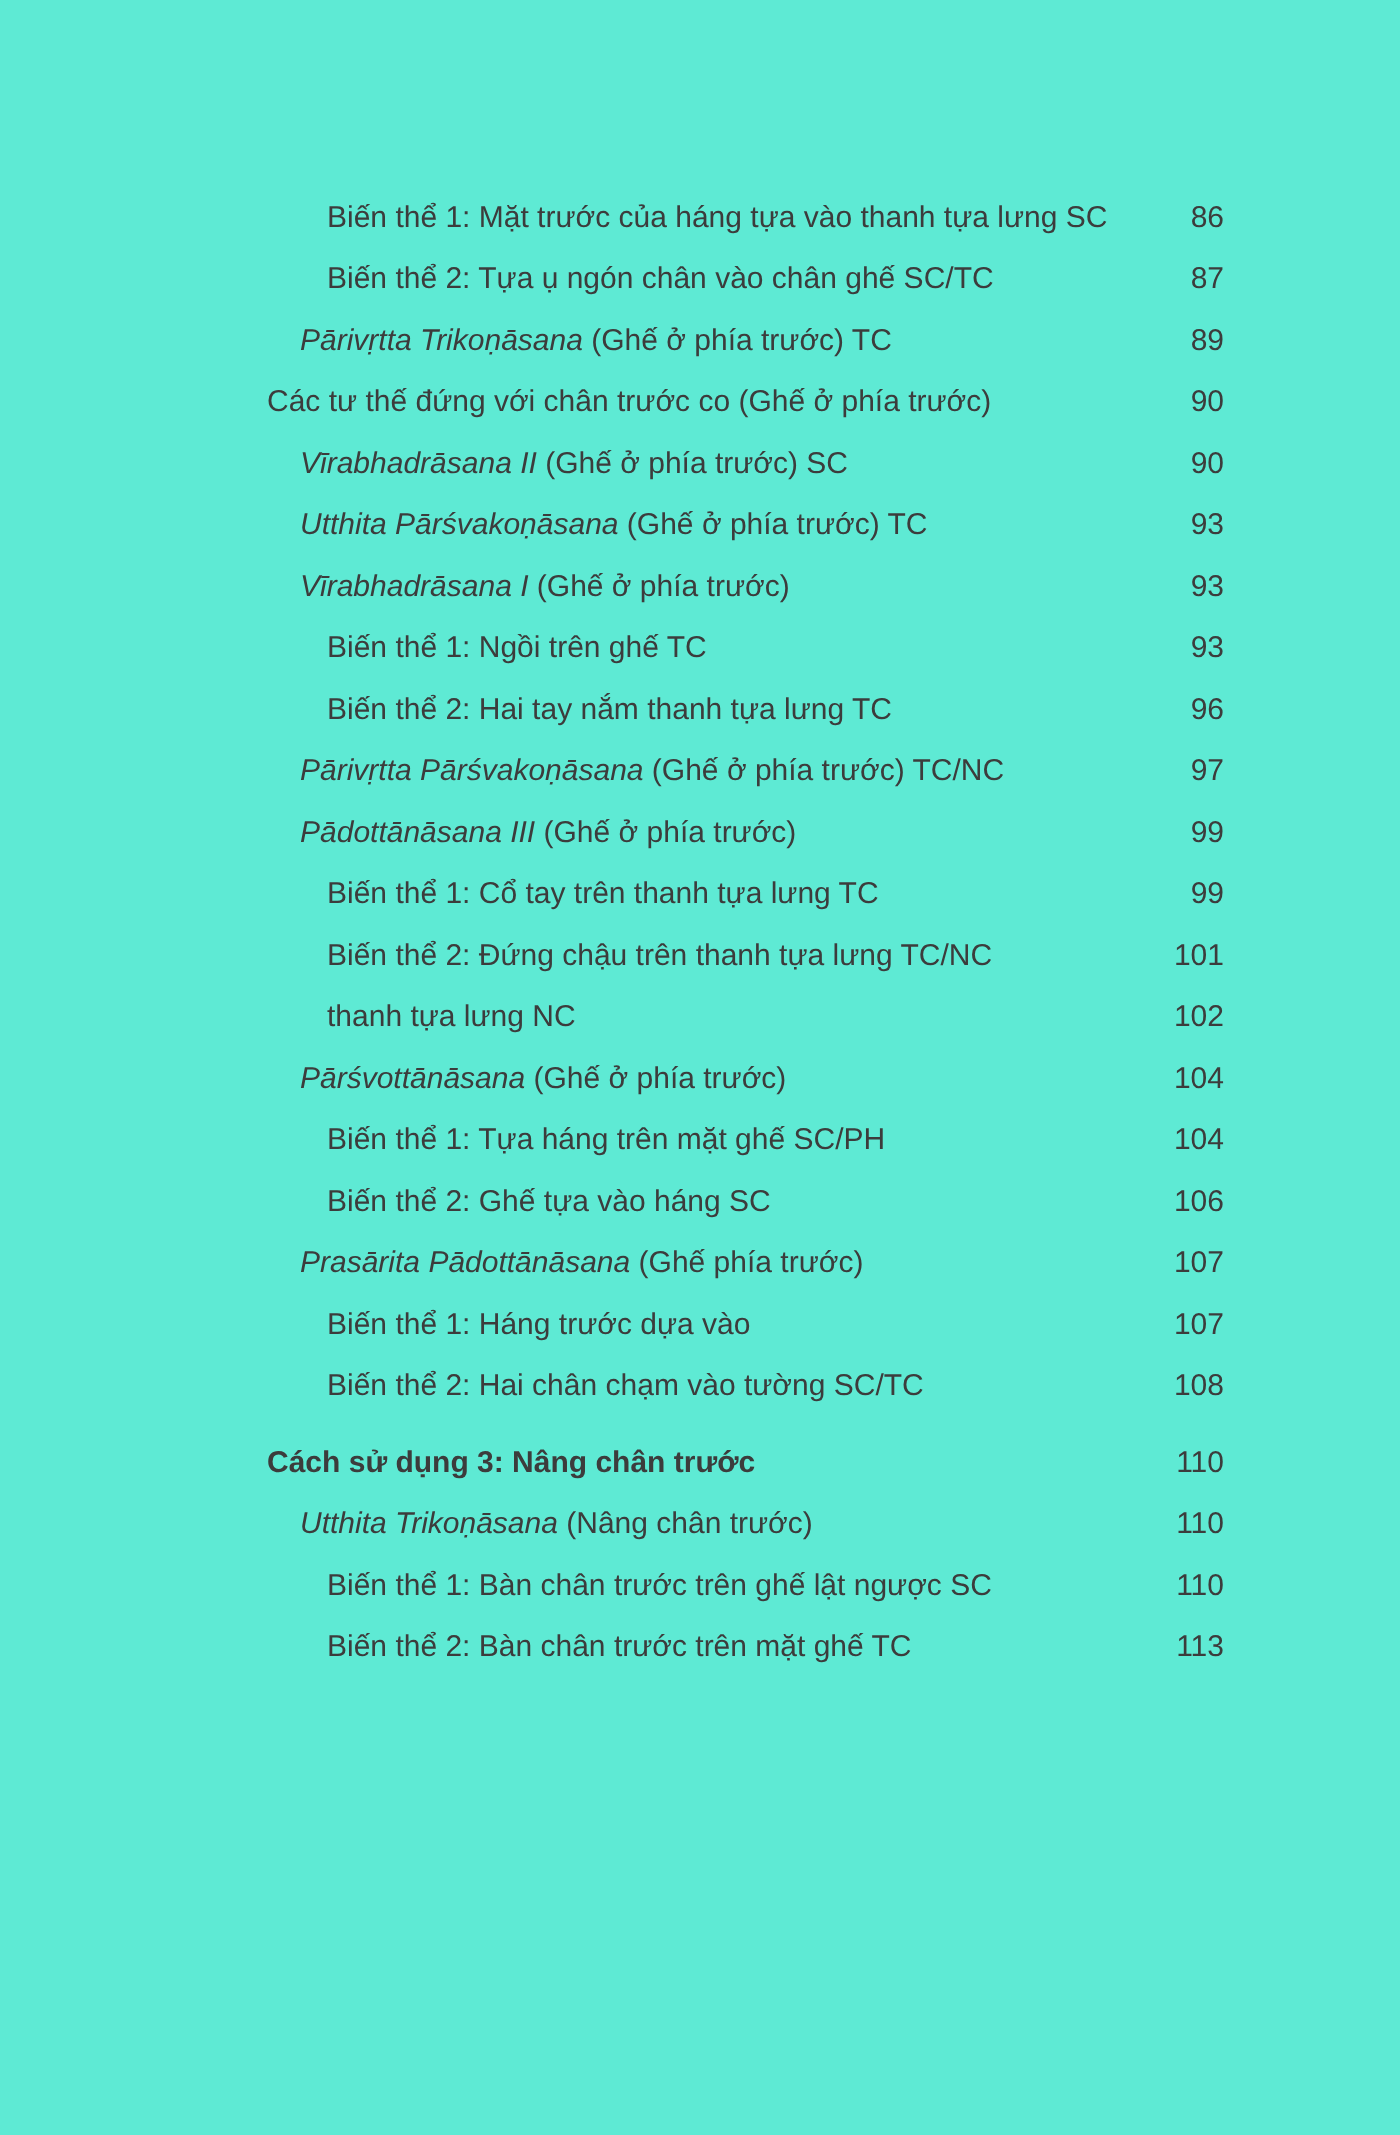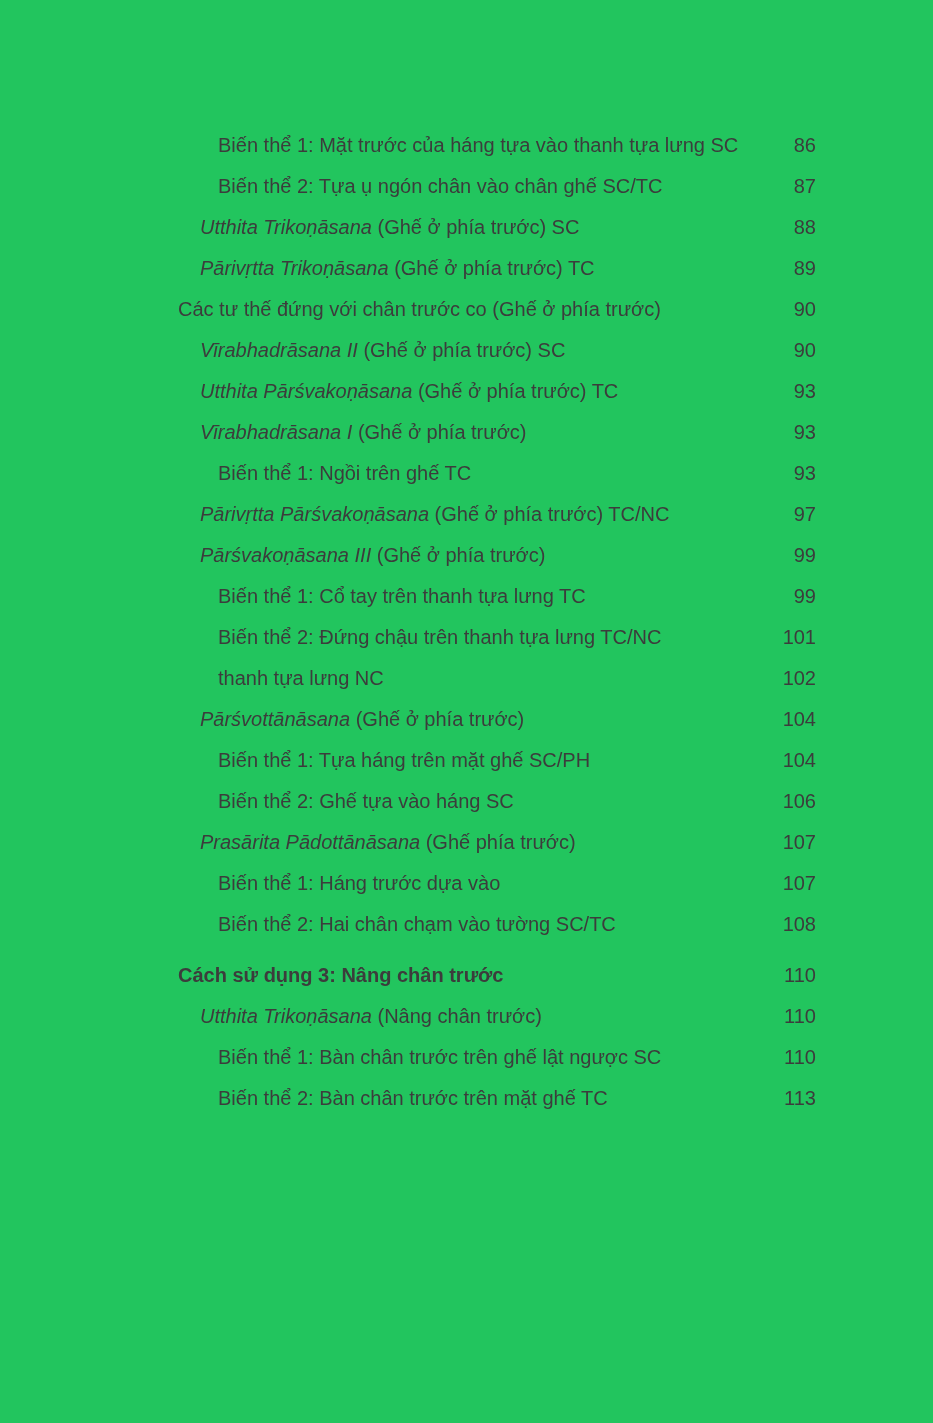--- a/index.html
+++ b/index.html
@@ -4,21 +4,21 @@
 <style>
   html, body {
     margin: 0;
     padding: 0;
     background: #ffffff;
   }
   .page {
     position: relative;
     width: 933px;
     height: 1423px;
-    background: #22c55e;
+    background: #5eead4;
     font-family: "Liberation Sans", sans-serif;
     color: #3c3c3c;
     overflow: hidden;
   }
   .toc {
     position: absolute;
     left: 178px;
     top: 130px;
     width: 638px;
   }
@@ -60,26 +60,20 @@
         <div class="entry-page">86</div>
       </div>
       <div class="entry lvl2">
         <div class="entry-text">
           <div class="line"><span>Biến thể 2: Tựa ụ ngón chân vào chân ghế SC/TC</span></div>
         </div>
         <div class="entry-page">87</div>
       </div>
       <div class="entry lvl1">
         <div class="entry-text">
-          <div class="line"><span class="it">Utthita Trikoṇāsana</span><span> (Ghế ở phía trước) SC</span></div>
-        </div>
-        <div class="entry-page">88</div>
-      </div>
-      <div class="entry lvl1">
-        <div class="entry-text">
           <div class="line"><span class="it">Pārivṛtta Trikoṇāsana</span><span> (Ghế ở phía trước) TC</span></div>
         </div>
         <div class="entry-page">89</div>
       </div>
       <div class="entry lvl0 gap-sm">
         <div class="entry-text">
           <div class="line"><span>Các tư thế đứng với chân trước co (Ghế ở phía trước)</span></div>
         </div>
         <div class="entry-page">90</div>
       </div>
@@ -100,29 +94,35 @@
           <div class="line"><span class="it">Vīrabhadrāsana I</span><span> (Ghế ở phía trước)</span></div>
         </div>
         <div class="entry-page">93</div>
       </div>
       <div class="entry lvl2">
         <div class="entry-text">
           <div class="line"><span>Biến thể 1: Ngồi trên ghế TC</span></div>
         </div>
         <div class="entry-page">93</div>
       </div>
+      <div class="entry lvl2">
+        <div class="entry-text">
+          <div class="line"><span>Biến thể 2: Hai tay nắm thanh tựa lưng TC</span></div>
+        </div>
+        <div class="entry-page">96</div>
+      </div>
       <div class="entry lvl1">
         <div class="entry-text">
           <div class="line"><span class="it">Pārivṛtta Pārśvakoṇāsana</span><span> (Ghế ở phía trước) TC/NC</span></div>
         </div>
         <div class="entry-page">97</div>
       </div>
       <div class="entry lvl1">
         <div class="entry-text">
-          <div class="line"><span class="it">Pārśvakoṇāsana III</span><span> (Ghế ở phía trước)</span></div>
+          <div class="line"><span class="it">Pādottānāsana III</span><span> (Ghế ở phía trước)</span></div>
         </div>
         <div class="entry-page">99</div>
       </div>
       <div class="entry lvl2">
         <div class="entry-text">
           <div class="line"><span>Biến thể 1: Cổ tay trên thanh tựa lưng TC</span></div>
         </div>
         <div class="entry-page">99</div>
       </div>
       <div class="entry lvl2">

